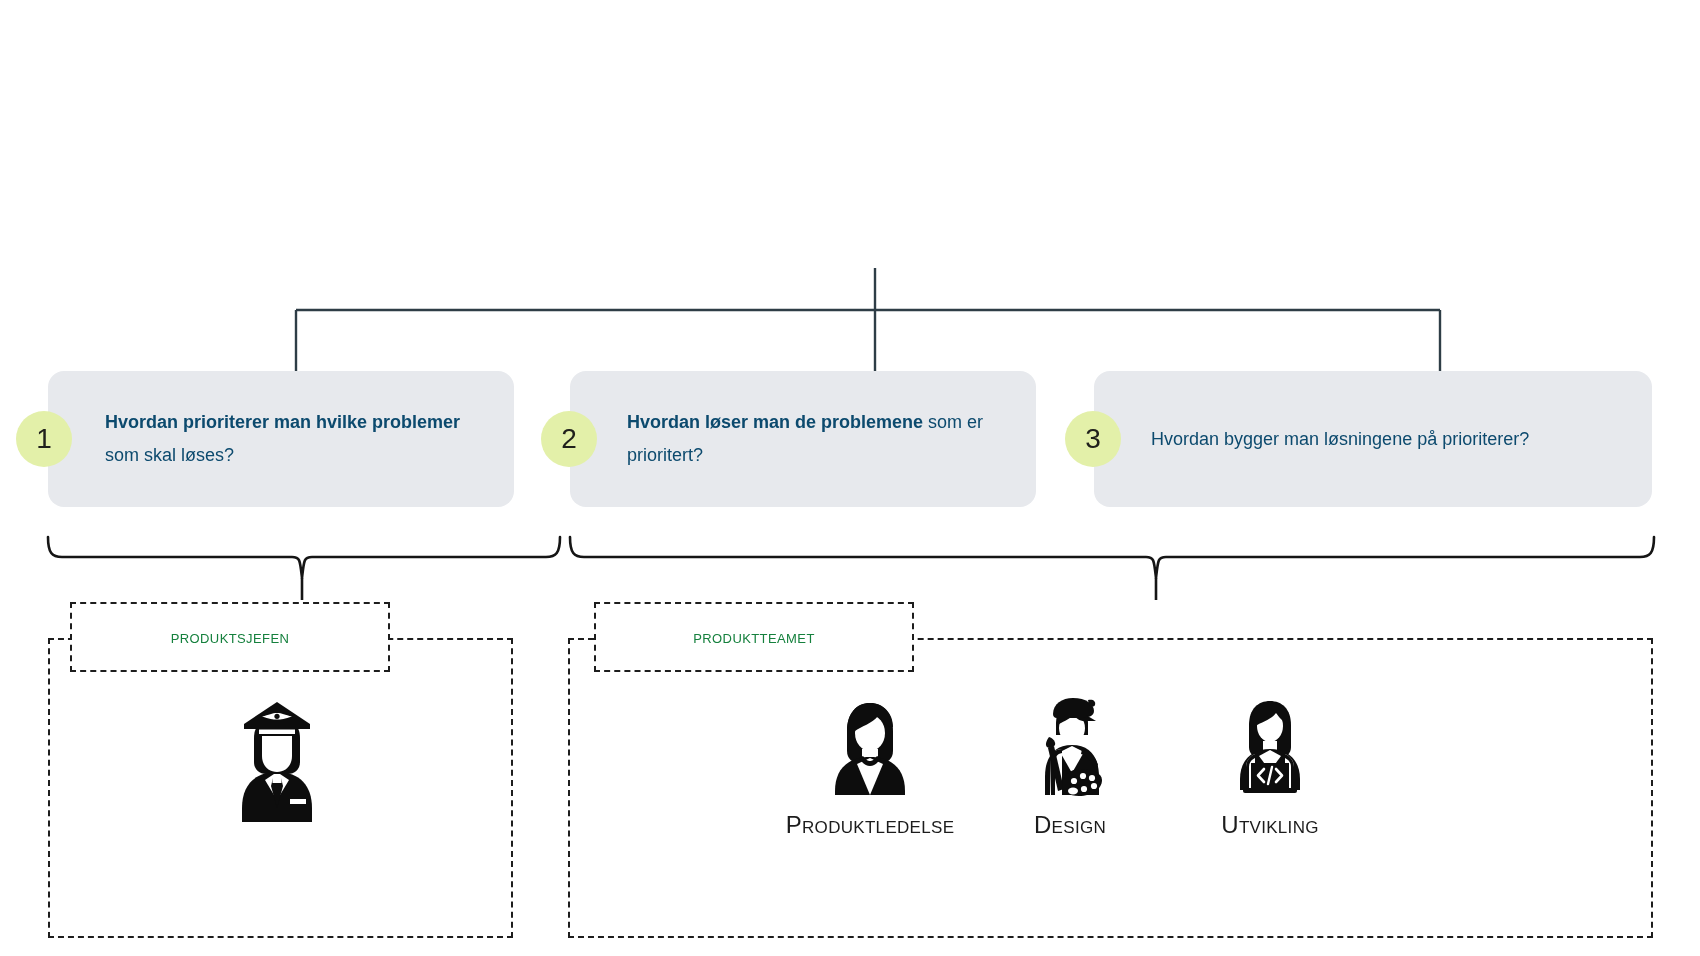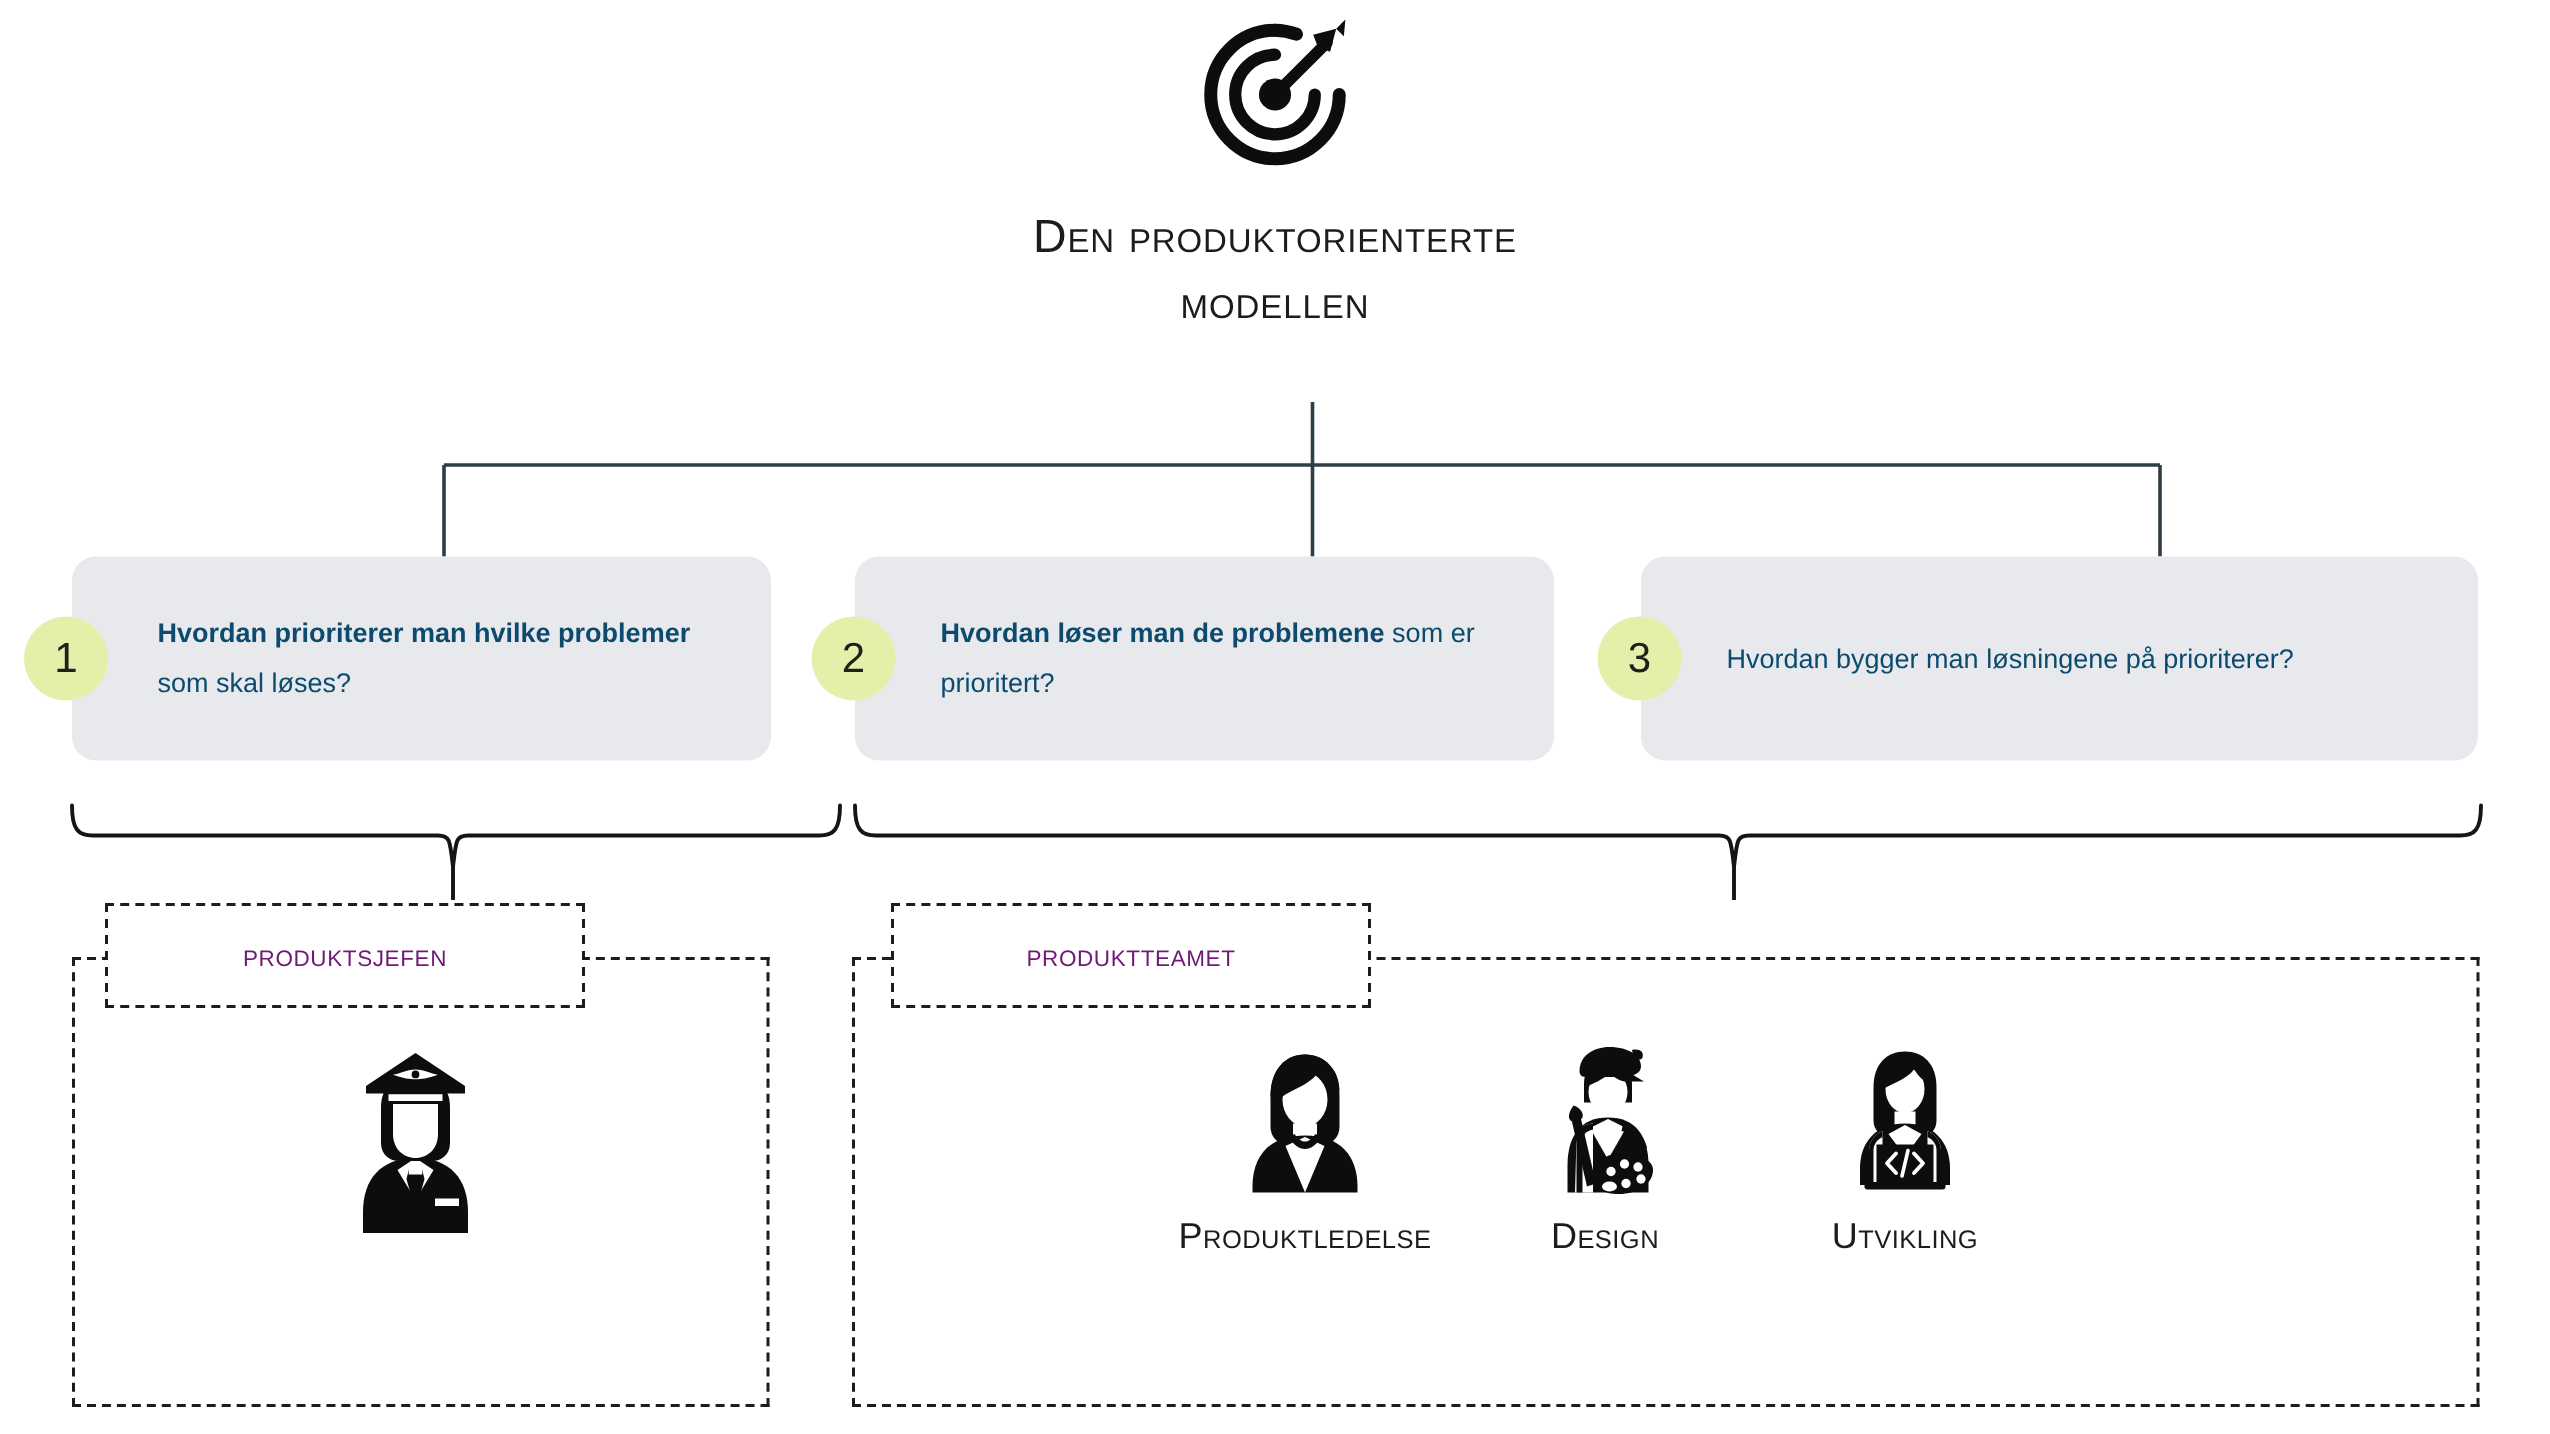--- a/index.html
+++ b/index.html
@@ -118,23 +118,23 @@
   #group-box-team { left: 568px; top: 638px; width: 1085px; height: 300px; }
 
   .group-label {
     position: absolute;
     border: 2px dashed #1d1d1d;
     background: #ffffff;
     box-sizing: border-box;
     display: flex;
     align-items: center;
     justify-content: center;
-    font-size: 22px;
+    font-size: 19px;
     letter-spacing: 0.4px;
-    color: #701a75;
+    color: #15803d;
     font-variant: small-caps;
     text-transform: lowercase;
     z-index: 2;
   }
   .group-label::first-letter { text-transform: uppercase; }
   #label-pm   { left: 70px;  top: 602px; width: 320px; height: 70px; }
   #label-team { left: 594px; top: 602px; width: 320px; height: 70px; }
 
   
   .pm-figure {
@@ -204,42 +204,20 @@
     <path d="M570 537
              C 570 553, 574 557, 584 557
              L 1146 557
              C 1154 557, 1154 560, 1156 578
              C 1158 560, 1158 557, 1166 557
              L 1640 557
              C 1650 557, 1654 553, 1654 537" stroke="#151515" stroke-width="2.6" fill="none" stroke-linecap="round" stroke-linejoin="round"></path>
     <path d="M1156 578 L1156 600" stroke="#151515" stroke-width="2.6" fill="none"></path>
   </svg>
 
-  <div class="header">
-
-    <svg class="target-icon" viewBox="0 0 100 100" xmlns="http://www.w3.org/2000/svg">
-
-      <path d="M50 8 A42 42 0 1 0 92 50" fill="none" stroke="#0d0d0d" stroke-width="8.5" stroke-linecap="round"></path>
-      <path d="M50 8 A42 42 0 0 1 64 10.6" fill="none" stroke="#0d0d0d" stroke-width="8.5" stroke-linecap="round"></path>
-
-      <path d="M50 24 A26 26 0 1 0 76 50" fill="none" stroke="#0d0d0d" stroke-width="8" stroke-linecap="round"></path>
-
-      <circle cx="50" cy="50" r="10.5" fill="#0d0d0d"></circle>
-
-      <path d="M50 50 L84 16" stroke="#0d0d0d" stroke-width="7.5" stroke-linecap="round"></path>
-
-      <path d="M75 11 L90 7 L86 22 L78 19 Z" fill="#0d0d0d"></path>
-      <path d="M90 7 L96 1 L95 12 Z" fill="#0d0d0d"></path>
-    </svg>
-
-    <div class="title">
-      <div>Den produktorienterte</div>
-      <div>modellen</div>
-    </div>
-  </div>
 
   <div class="card" id="card-1">
     <div class="card-text">
       <span class="b">Hvordan prioriterer man hvilke problemer</span><span> som skal løses?</span>
     </div>
   </div>
   <div class="badge" id="badge-1">1</div>
 
   <div class="card" id="card-2">
     <div class="card-text">

